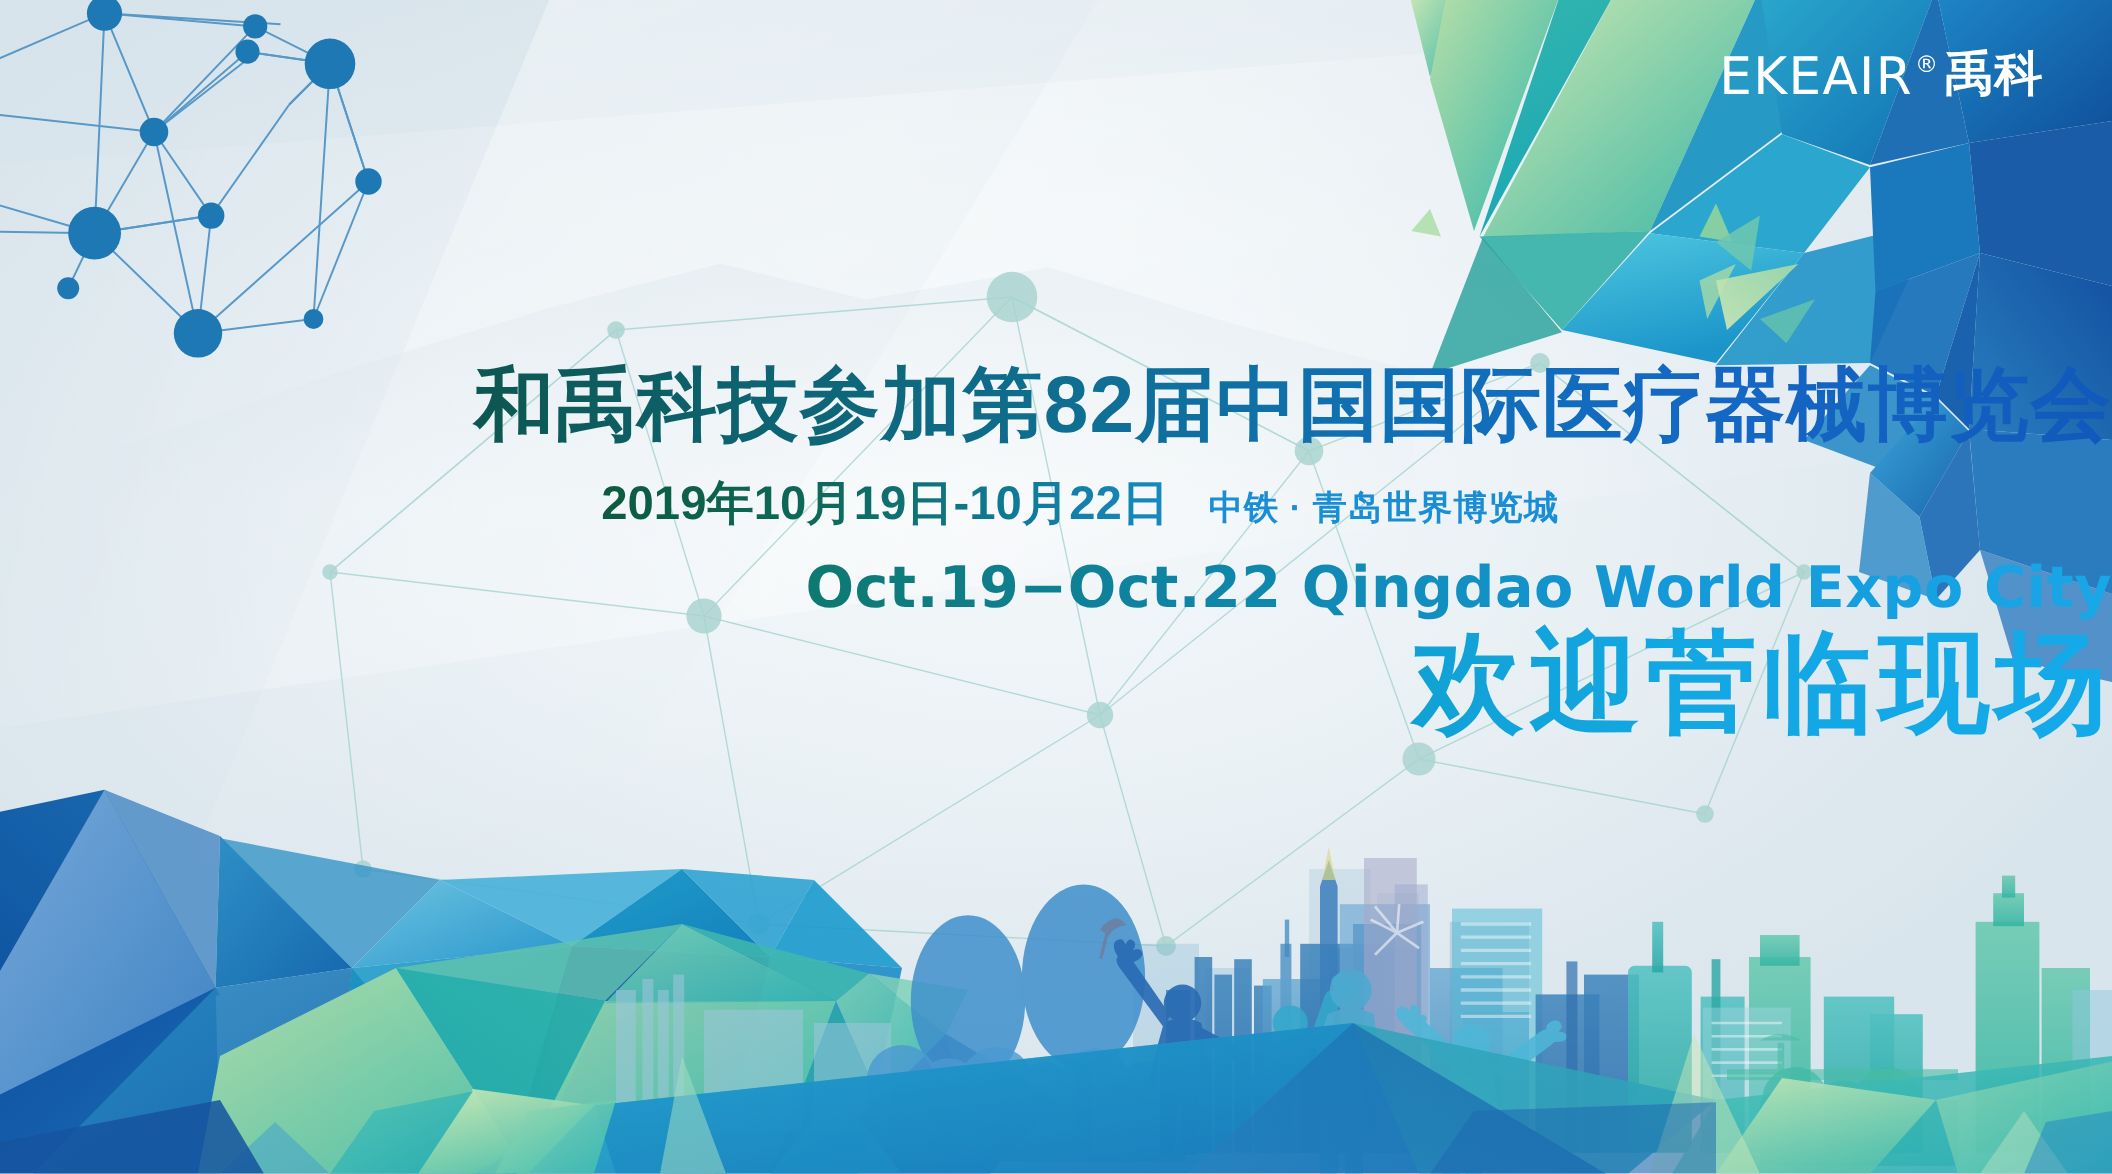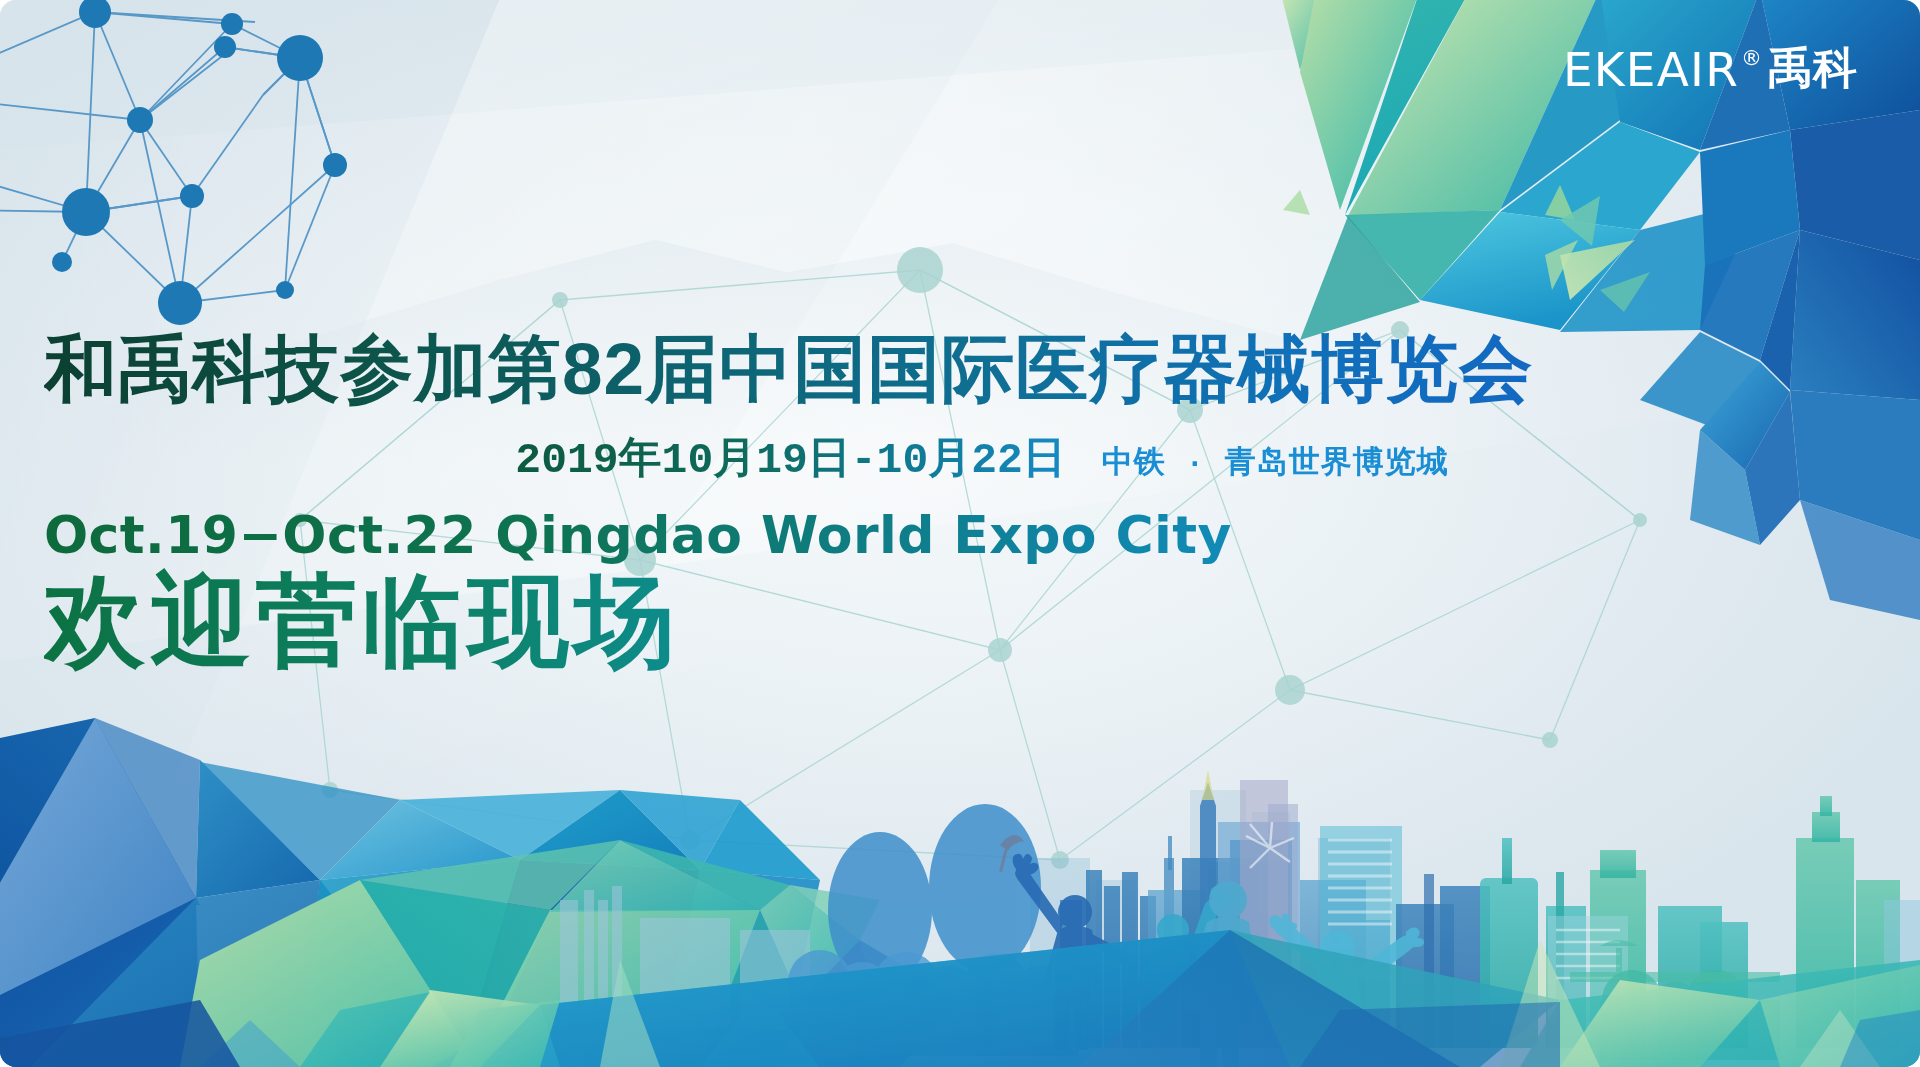--- a/index.html
+++ b/index.html
@@ -11,21 +11,20 @@
   body {
     font-family: "Liberation Sans", "DejaVu Sans", sans-serif;
   }
 
   .banner {
     position: relative;
     width: 1920px;
     height: 1067px;
     overflow: hidden;
     background: #e4ecf1;
-    border-radius: 16px;
   }
 
   
   .bg-base {
     position: absolute;
     inset: 0;
     background:
       radial-gradient(ellipse 1100px 620px at 48% 42%, #f4f8fa 0%, #eaf1f5 45%, #dfe9ef 75%, #d9e5ec 100%);
   }
   .bg-diagonal-a {
@@ -98,21 +97,21 @@
     margin-left: 6px;
     letter-spacing: 1px;
   }
 
   
   .content {
     position: absolute;
     left: 0;
     right: 0;
     top: 330px;
-    text-align: left;
+    text-align: right;
     z-index: 30;
     padding-left: 44px;
   }
 
   .headline {
     font-size: 73px;
     font-weight: 700;
     letter-spacing: 1px;
     line-height: 1.06;
     background-image: linear-gradient(90deg,
@@ -130,21 +129,20 @@
     white-space: nowrap;
   }
 
   .subline {
     margin-top: 22px;
     display: flex;
     justify-content: center;
     align-items: baseline;
     gap: 36px;
     white-space: nowrap;
-    font-family: Liberation Mono, monospace;
   }
   .date-cn {
     font-size: 43px;
     font-weight: 700;
     letter-spacing: 0px;
     background-image: linear-gradient(90deg, #0d5a3f 0%, #0e6a5b 40%, #0f7a94 72%, #1789c4 100%);
     -webkit-background-clip: text;
     background-clip: text;
     color: transparent;
     -webkit-text-fill-color: transparent;

